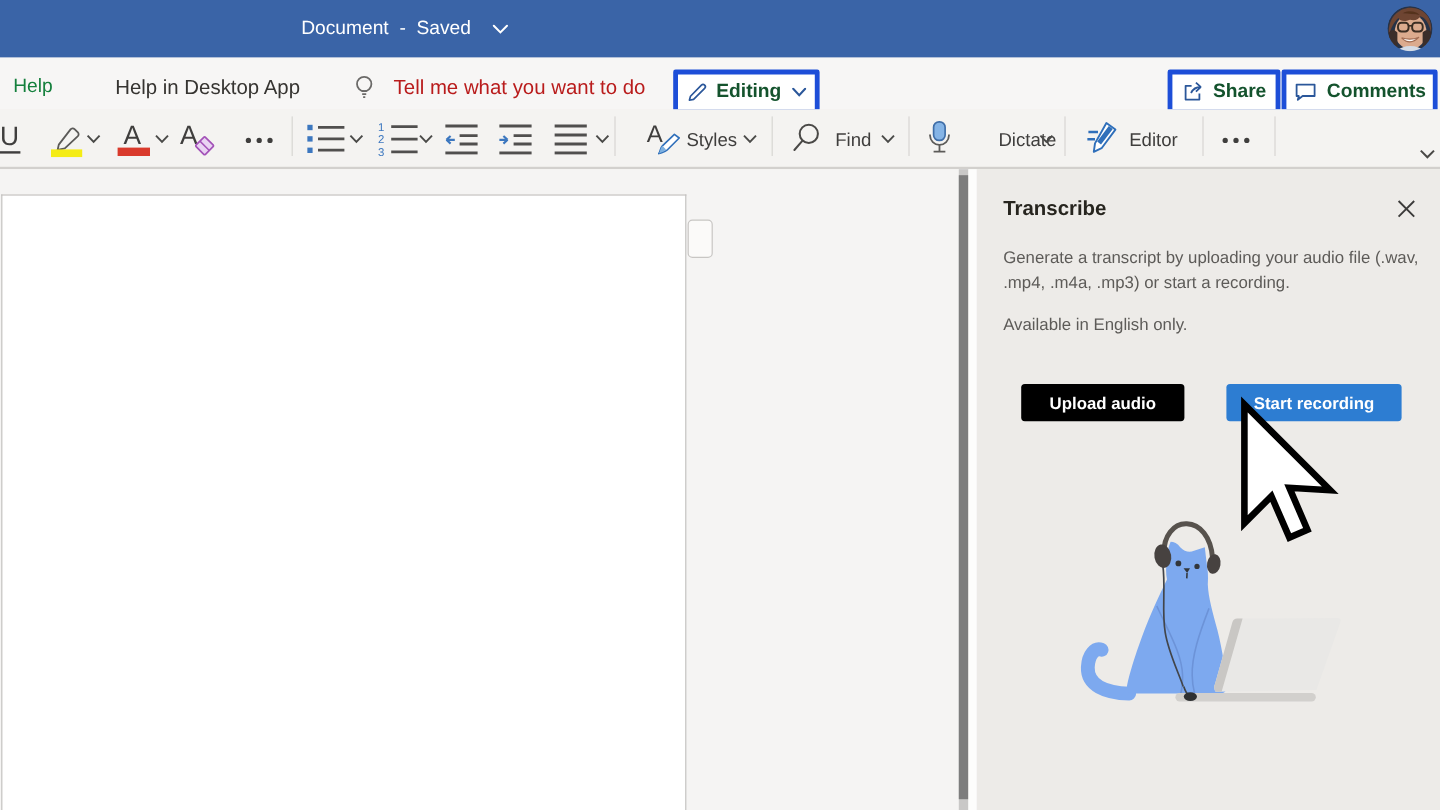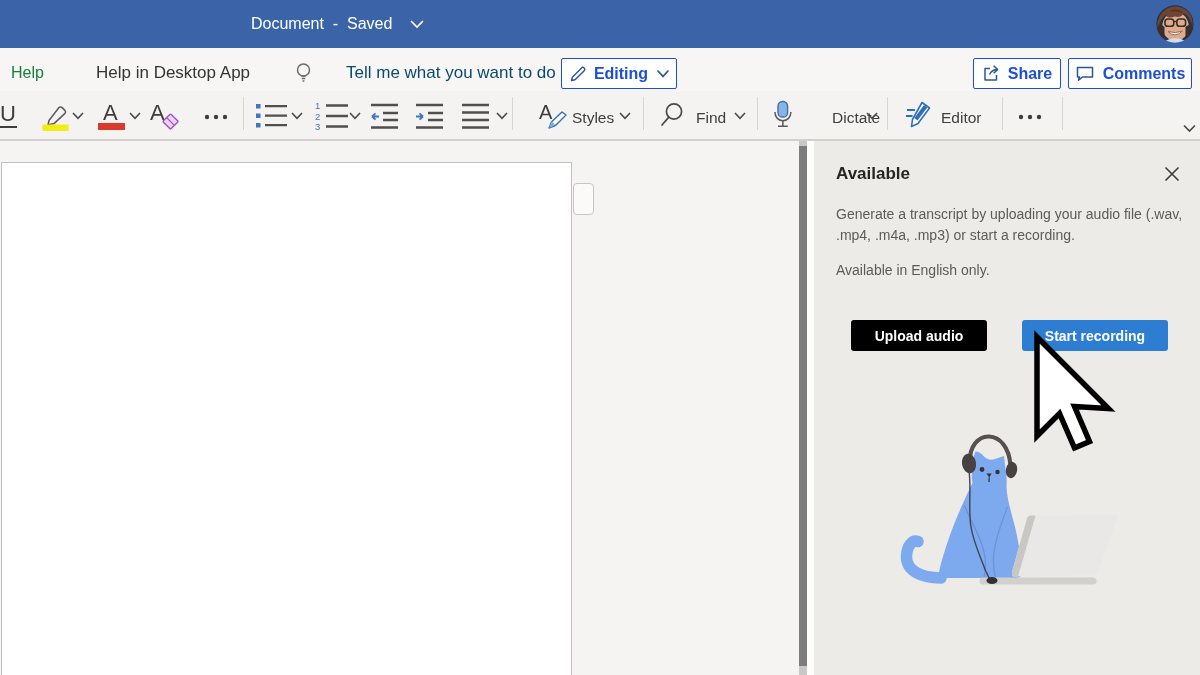--- a/index.html
+++ b/index.html
@@ -1,23 +1,23 @@
 <!DOCTYPE html>
 <html><head>
 <meta charset="utf-8">
 <style>
   html,body{margin:0;padding:0;}
   body{width:1200px;height:675px;overflow:hidden;position:relative;
        font-family:"Liberation Sans",sans-serif;background:#f5f4f3;}
   .abs{position:absolute;}
   .sep{position:absolute;top:97px;width:1px;height:33px;background:#d8d6d3;}
   .ribtxt{position:absolute;top:109px;font-size:15.5px;color:#3f3e3d;}
-  .btn2{position:absolute;top:58px;height:29px;background:#fff;border:1px solid #1d4ed8;
+  .btn2{position:absolute;top:58px;height:29px;background:#fff;border:4px solid #1d4ed8;
         border-radius:2px;display:flex;align-items:center;justify-content:center;
-        font-size:16px;font-weight:600;color:#1d4ed8;}
+        font-size:16px;font-weight:600;color:#14532d;}
 </style>
 </head>
 <body>
 
 <div class="abs" style="left:0;top:0;width:1200px;height:48px;background:#3a64a7;"></div>
 <div class="abs" style="left:251px;top:15px;font-size:16px;color:#fff;">Document&nbsp; -&nbsp; Saved</div>
 <svg class="abs" style="left:410px;top:20px;" width="14" height="9" viewBox="0 0 14 9">
   <path d="M1.5 1.5 L7 7 L12.5 1.5" stroke="#fff" stroke-width="1.7" fill="none" stroke-linecap="round"></path>
 </svg>
 
@@ -45,21 +45,21 @@
   </g>
 </svg>
 
 <div class="abs" style="left:0;top:48px;width:1200px;height:43px;background:#f7f6f5;"></div>
 <div class="abs" style="left:11px;top:64px;font-size:16px;color:#15803d;">Help</div>
 <div class="abs" style="left:96px;top:63px;font-size:17px;color:#363431;">Help in Desktop App</div>
 <svg class="abs" style="left:295px;top:62px;" width="17" height="22" viewBox="0 0 17 22">
   <circle cx="8.5" cy="8" r="6" fill="none" stroke="#6b6a68" stroke-width="1.5"></circle>
   <path d="M6.3 14 L10.7 14 M6.8 16.5 L10.2 16.5 M7.6 19 L9.4 19" stroke="#6b6a68" stroke-width="1.4" fill="none"></path>
 </svg>
-<div class="abs" style="left:328px;top:63px;font-size:17px;color:#0c4a6e;margin-left:18px;">Tell me what you want to do</div>
+<div class="abs" style="left:328px;top:63px;font-size:17px;color:#b91c1c;">Tell me what you want to do</div>
 
 <div class="btn2" style="left:561px;width:114px;">
   <svg width="18" height="18" viewBox="0 0 18 18" style="margin-right:7px;">
     <path d="M2.5 15.5 L3.4 12.2 L12.5 3 a1.9 1.9 0 0 1 2.7 2.7 L6 14.8 L2.5 15.5 Z" fill="none" stroke="#2b579a" stroke-width="1.4" stroke-linejoin="round"></path>
   </svg>
   Editing
   <svg width="12" height="8" viewBox="0 0 12 8" style="margin-left:9px;">
     <path d="M1 1 L6 6.4 L11 1" stroke="#2b579a" stroke-width="1.7" fill="none" stroke-linecap="round"></path>
   </svg>
 </div>
@@ -226,21 +226,21 @@
 <div class="abs" style="left:0;top:141px;width:807px;height:534px;background:#f5f4f3;"></div>
 <div class="abs" style="left:1px;top:162px;width:571px;height:513px;background:#fff;border-top:1px solid #c3c1bf;border-right:1px solid #c3c1bf;border-left:1px solid #c3c1bf;box-sizing:border-box;"></div>
 <div class="abs" style="left:573px;top:183px;width:21px;height:32px;background:#fbfaf9;border:1px solid #c8c6c4;border-radius:4px;box-sizing:border-box;"></div>
 
 <div class="abs" style="left:799px;top:141px;width:8px;height:534px;background:#c9c8c7;"></div>
 <div class="abs" style="left:799px;top:146px;width:8px;height:520px;background:#7d7d7d;"></div>
 
 <div class="abs" style="left:807px;top:141px;width:7px;height:534px;background:#fdfdfc;"></div>
 
 <div class="abs" style="left:814px;top:141px;width:386px;height:534px;background:#edebe8;"></div>
-<div class="abs" style="left:836px;top:164px;font-size:17px;font-weight:700;color:#27251f;">Available</div>
+<div class="abs" style="left:836px;top:164px;font-size:17px;font-weight:700;color:#27251f;">Transcribe</div>
 <svg class="abs" style="left:1164px;top:166px;" width="16" height="16" viewBox="0 0 16 16">
   <path d="M1.5 1.5 L14.5 14.5 M14.5 1.5 L1.5 14.5" stroke="#3d3c3b" stroke-width="1.6"></path>
 </svg>
 <div class="abs" style="left:836px;top:204px;width:352px;font-size:14px;line-height:21px;color:#5d5b58;">Generate a transcript by uploading your audio file (.wav, .mp4, .m4a, .mp3) or start a recording.</div>
 <div class="abs" style="left:836px;top:262px;font-size:14px;color:#5d5b58;">Available in English only.</div>
 
 <div class="abs" style="left:851px;top:320px;width:136px;height:31px;background:#000000;border-radius:3px;color:#fff;font-size:14px;font-weight:700;display:flex;align-items:center;justify-content:center;">Upload audio</div>
 <div class="abs" style="left:1022px;top:320px;width:146px;height:31px;background:#2d7dd2;border-radius:3px;color:#fff;font-size:14px;font-weight:700;display:flex;align-items:center;justify-content:center;">Start recording</div>
 
 <svg class="abs" style="left:895px;top:425px;" width="235" height="170" viewBox="0 0 235 170">

